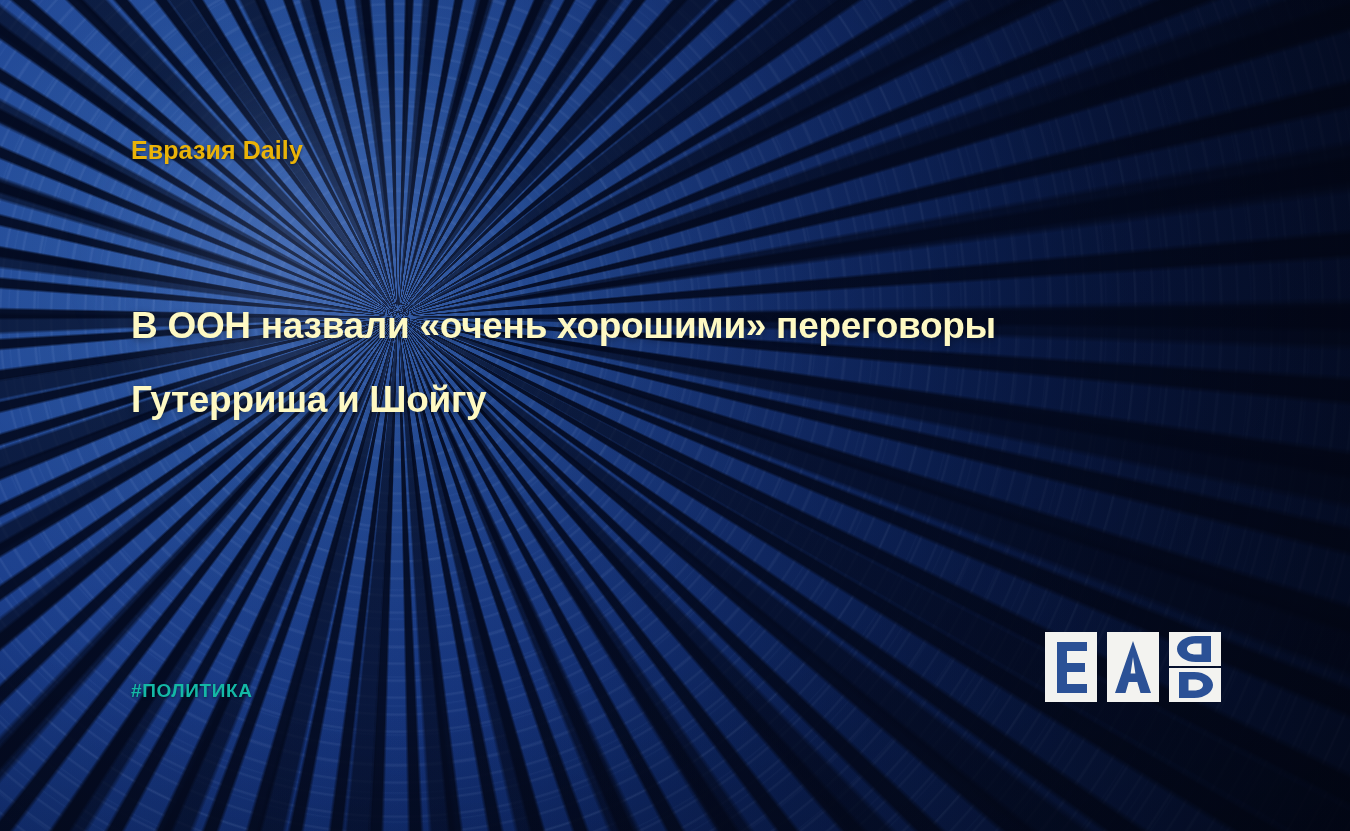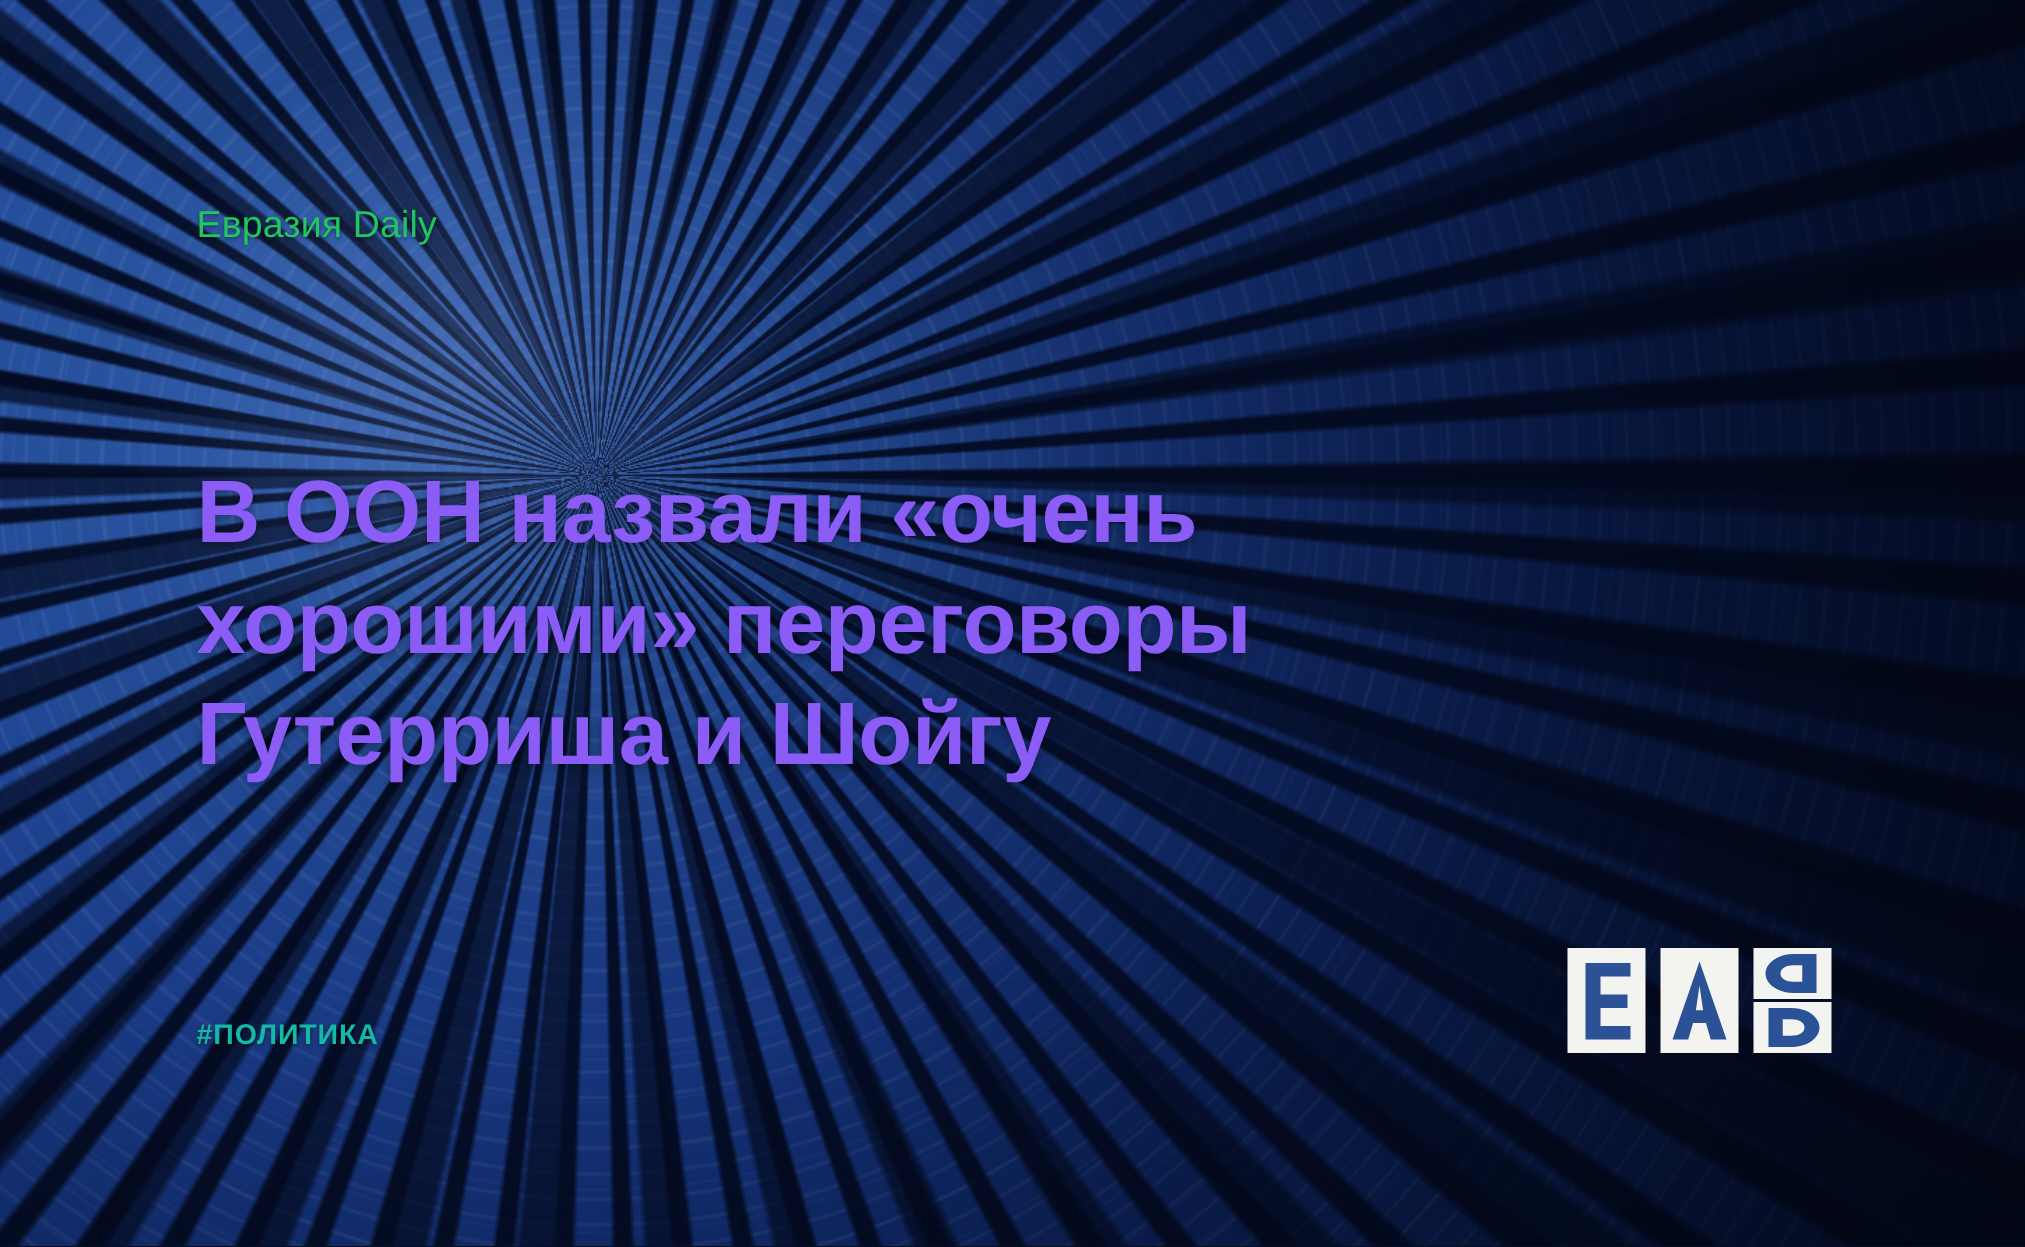--- a/index.html
+++ b/index.html
@@ -129,36 +129,36 @@
   .content {
     position: absolute;
     inset: 0;
   }
 
   .brand {
     position: absolute;
     left: 131px;
     top: 136px;
     font-size: 25px;
-    font-weight: normal;
+    font-weight: bold;
     letter-spacing: 0.1px;
-    color: #22c55e;
+    color: #eab308;
     text-shadow: 0 1px 3px rgba(0,0,0,0.40);
     white-space: nowrap;
   }
 
   .headline {
     position: absolute;
     left: 131px;
     top: 264px;
     width: 980px;
-    font-size: 59px;
+    font-size: 37px;
     font-weight: bold;
     line-height: 74px;
-    color: #8b5cf6;
+    color: #fef9c3;
     letter-spacing: -0.3px;
     text-shadow: 0 2px 7px rgba(0,0,0,0.38);
   }
 
   .hashtag {
     position: absolute;
     left: 131px;
     top: 680px;
     font-size: 19px;
     font-weight: bold;

